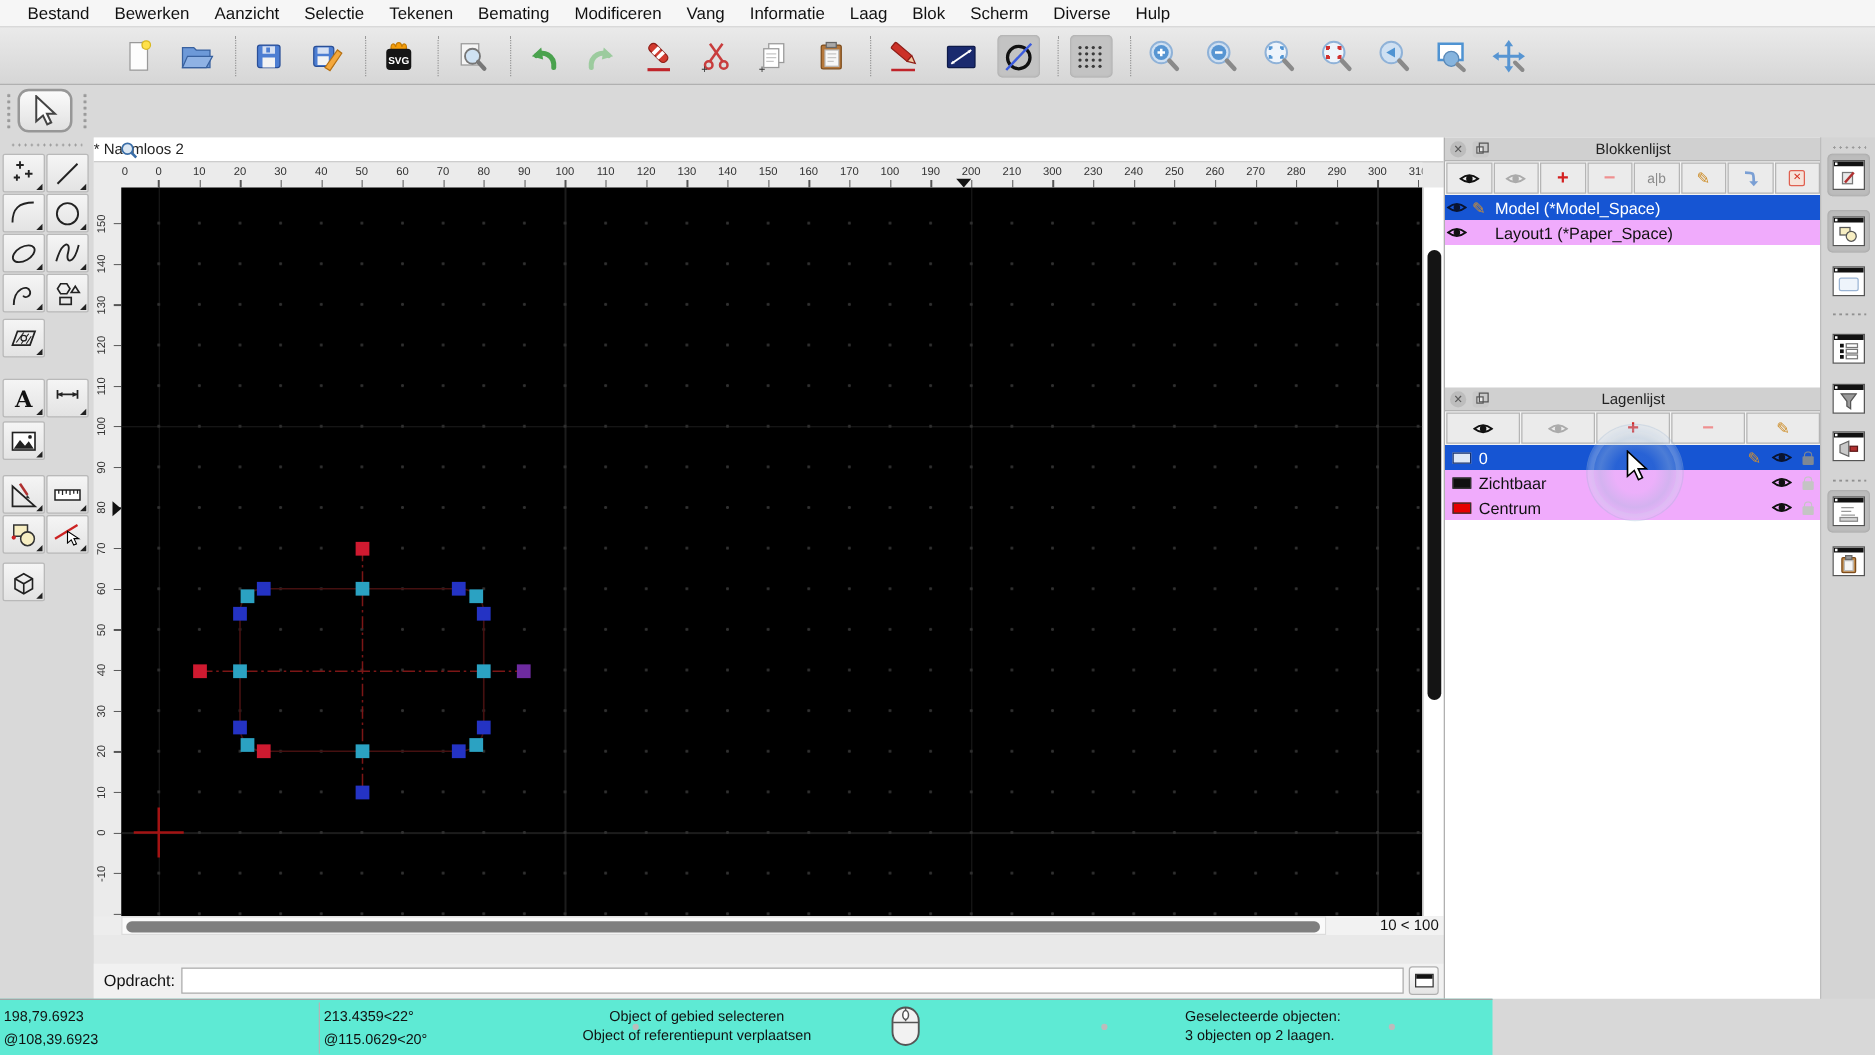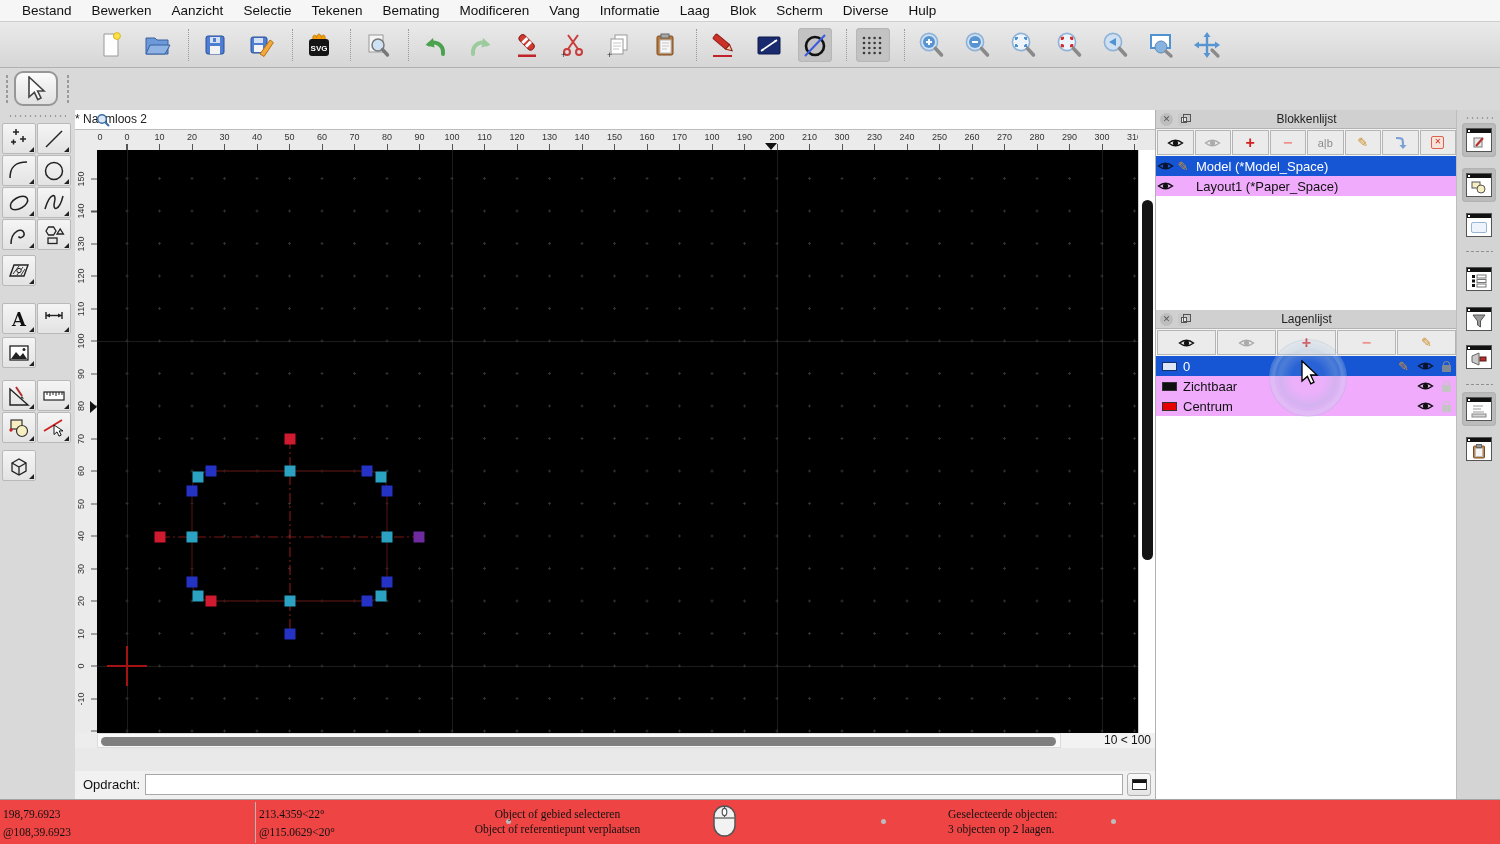--- a/index.html
+++ b/index.html
@@ -113,22 +113,22 @@
   .cmdrow .clabel { position:absolute; left:8px; top:6px; font-size:13px; color:#111; }
   .cmdinput { position:absolute; left:70px; top:3px; width:978px; height:21px;
     border:1px solid #a8a8a8; background:#fff; font-size:13px; padding:0 4px;
     font-family:"Liberation Sans",sans-serif; }
   .cmdbtn { position:absolute; right:4px; top:2px; width:24px; height:23px;
     border:1px solid #b0b0b0; background:linear-gradient(#fafafa,#e4e4e4); border-radius:3px;
     display:flex; align-items:center; justify-content:center; }
   .miniwin { width:15px; height:11px; border:1px solid #333; background:#fff; position:relative; }
   .miniwin::before { content:''; position:absolute; left:0; top:0; right:0; height:3px; background:#111; }
   
-  .statusbar { position:absolute; left:0; top:799px; width:1500px; height:45px;
-    background:#ef4444; border-top:1px solid #a3a3a3; font-size:11.5px; color:#111;font-family:Liberation Serif, serif; }
+  .statusbar { position:absolute; left:0; top:799px; width:1194px; height:45px;
+    background:#5eead4; border-top:1px solid #a3a3a3; font-size:11.5px; color:#111; }
   .st { position:absolute; white-space:nowrap; }
   .stsep { position:absolute; left:255px; top:2px; width:1px; height:41px; background:#b5b5b5; }
   .stdot { position:absolute; width:5px; height:5px; border-radius:50%; background:#bcbcbc; top:19px; }
   .hints { position:absolute; left:420px; top:7px; width:275px; text-align:center; line-height:15px; }
   .selinfo { position:absolute; left:948px; top:7px; line-height:15px; }
   .mouseicon { position:absolute; left:712px; top:4px; }
   
   .rightpanel { position:absolute; left:1155px; top:110px; width:301px; height:689px;
     background:#fff; border-left:1px solid #b0b0b0; }
   .dockhdr { position:relative; height:19px; background:#d0d0d0; border-bottom:1px solid #b3b3b3;

